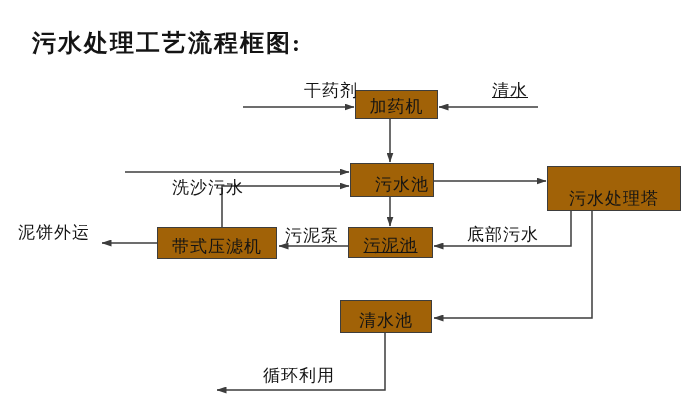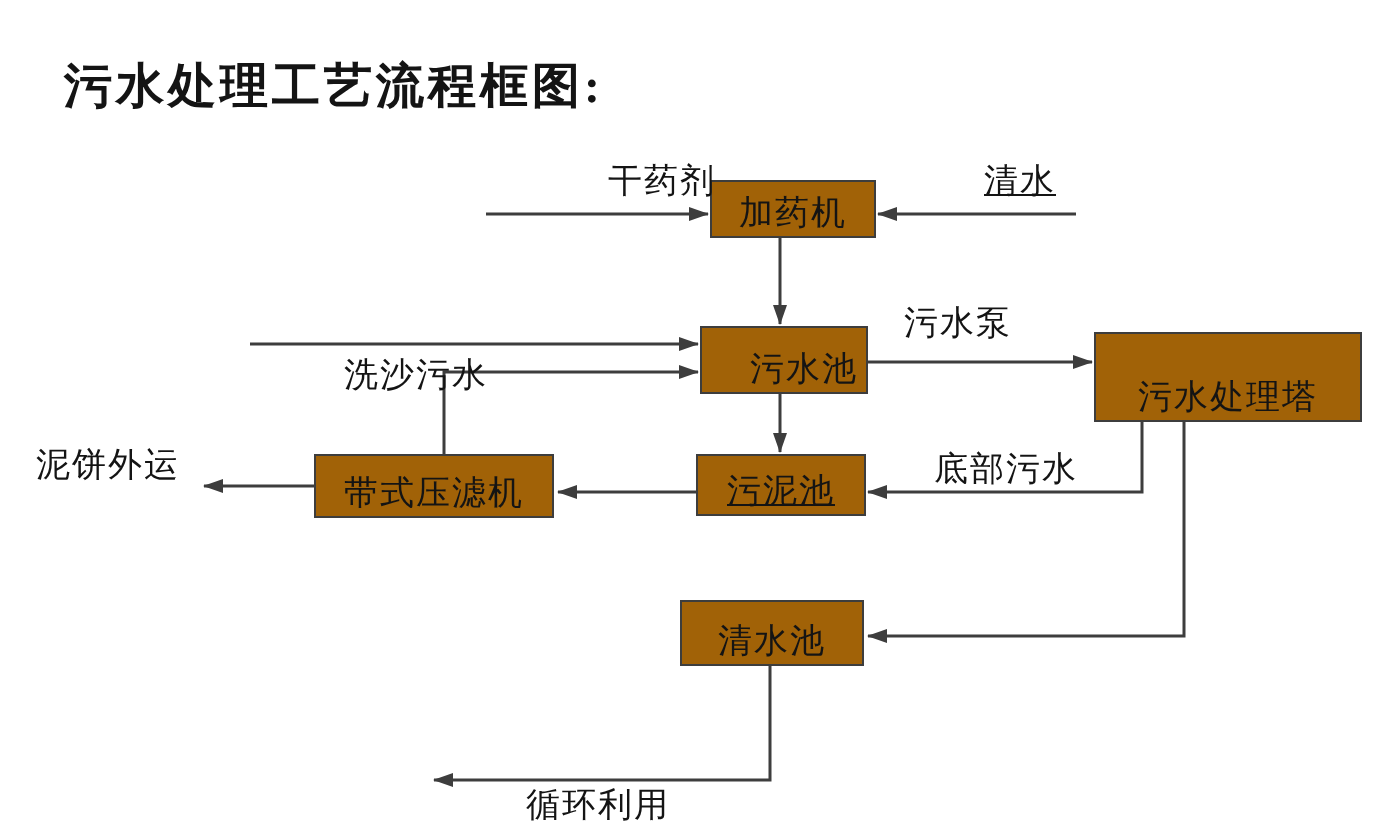--- a/index.html
+++ b/index.html
@@ -63,21 +63,21 @@
   .n-clean    { left: 340px; top: 300px; width: 92px;  height: 33px; }
   
   .l-dry      { left: 256px; top: 79px; margin-left: 48px; }
   .l-cleanw   { left: 492px; top: 79px; text-decoration: underline; }
   .l-sand     { left: 172px; top: 150px; margin-top: 26px; }
   .l-sewpump  { left: 452px; top: 150px; }
   .l-filtered { left: 256px; top: 192px; }
   .l-sludpump { left: 285px; top: 224px; }
   .l-bottom   { left: 467px; top: 223px; }
   .l-mudcake  { left: 18px;  top: 221px; }
-  .l-recycle  { left: 263px; top: 364px; margin-top: 27px; }
+  .l-recycle  { left: 263px; top: 364px; }
 </style>
 </head>
 <body>
 
 <div class="canvas">
 
   <h1 class="title">污水处理工艺流程框图:</h1>
 
   <svg class="lines" width="700" height="420" viewBox="0 0 700 420">
     <defs>
@@ -114,18 +114,18 @@
   <div class="node n-press">
     <span>带式压滤机</span>
   </div>
   <div class="node n-clean">
     <span>清水池</span>
   </div>
 
   <div class="flow-label l-dry">干药剂</div>
   <div class="flow-label l-cleanw">清水</div>
   <div class="flow-label l-sand">洗沙污水</div>
-  <div class="flow-label l-sewpump">污水泵</div>
+  <div class="flow-label l-sludpump">污泥泵</div>
   <div class="flow-label l-mudcake">泥饼外运</div>
   <div class="flow-label l-bottom">底部污水</div>
   <div class="flow-label l-recycle">循环利用</div>
 
 </div>
 
 </body></html>

